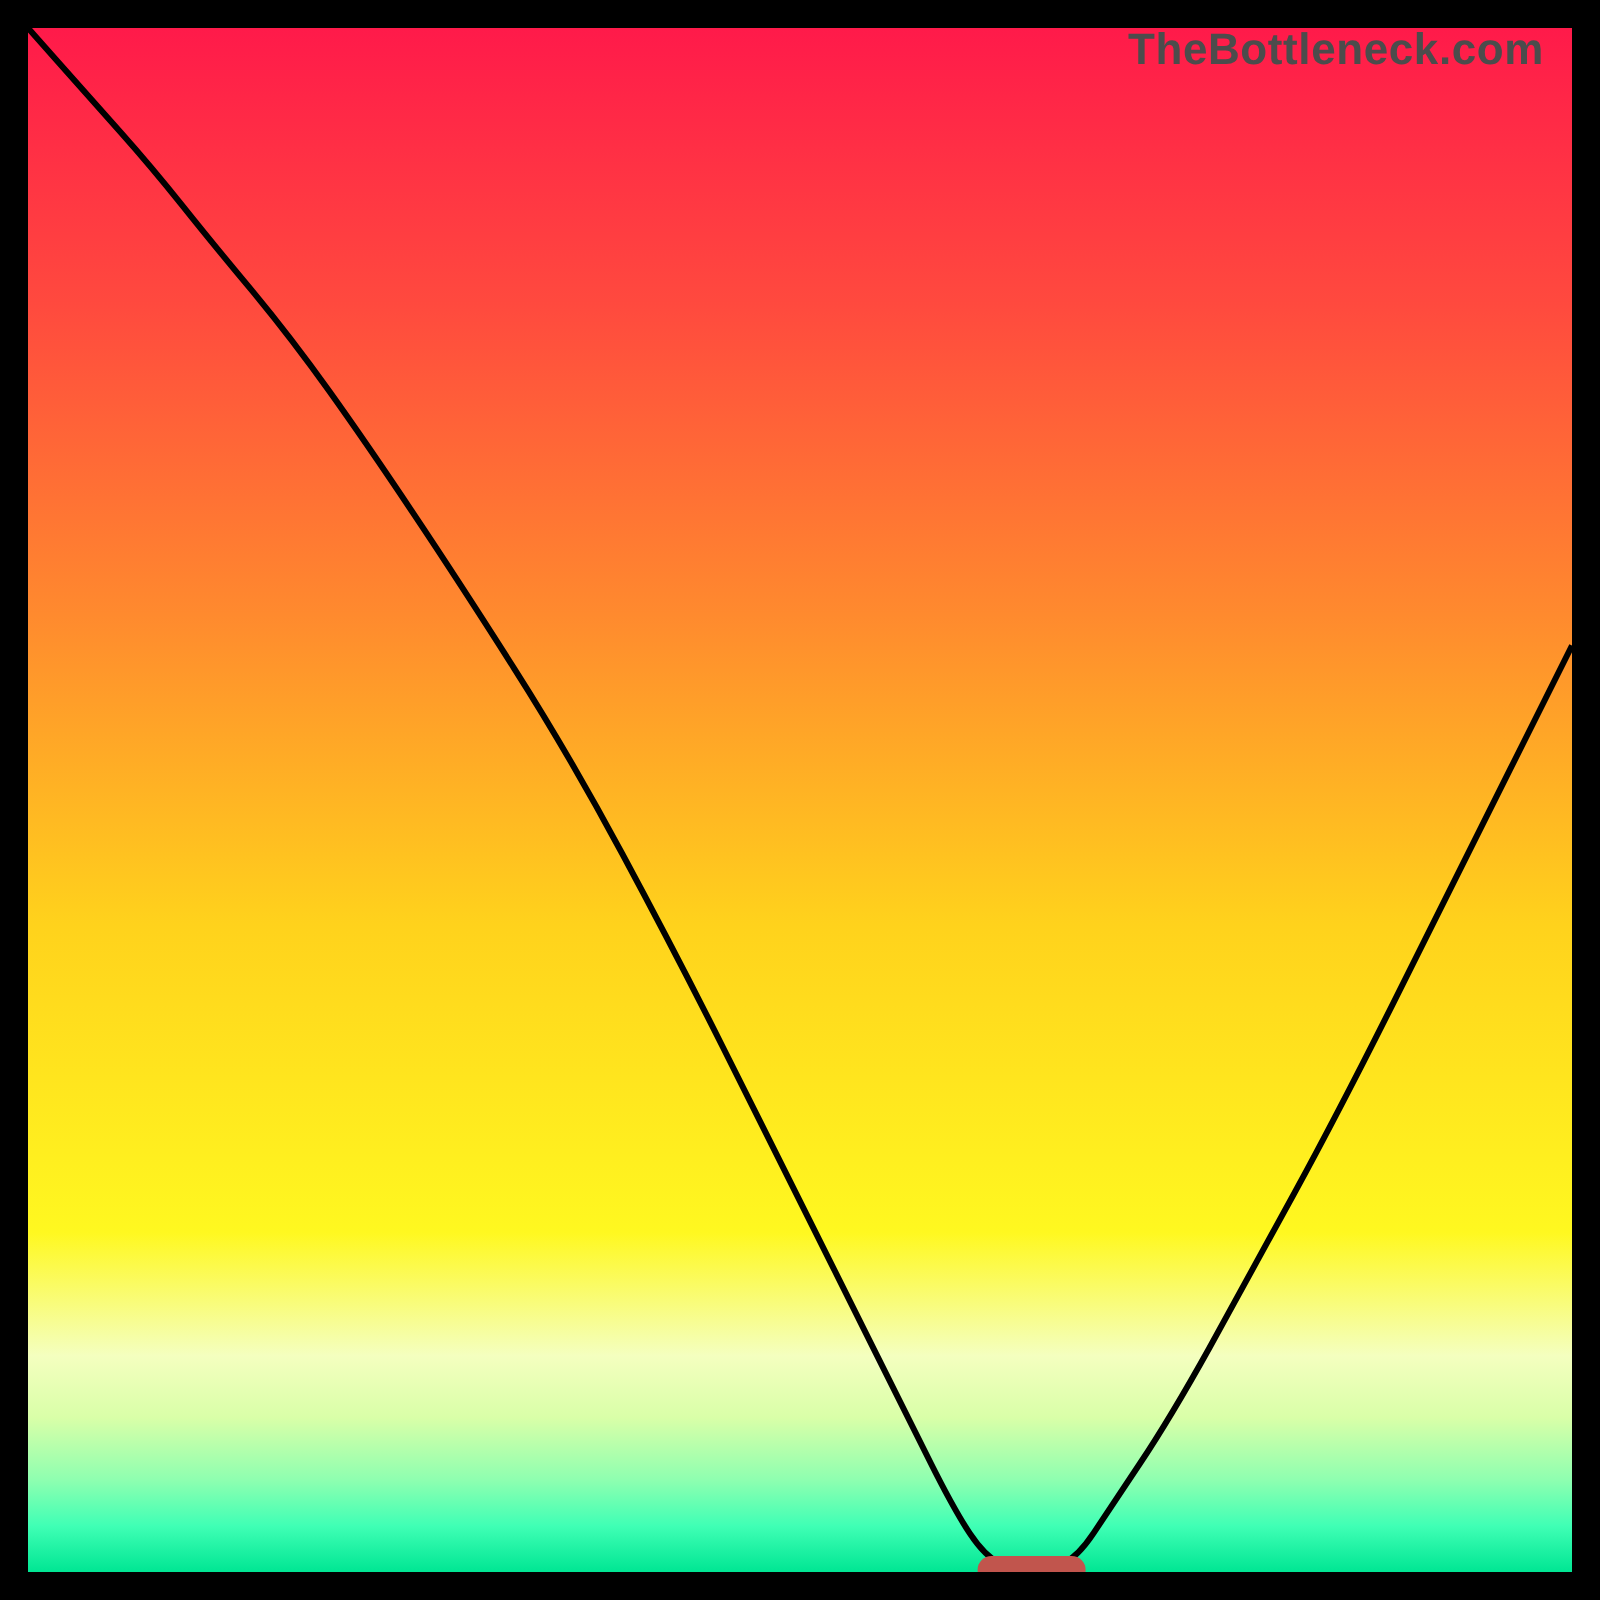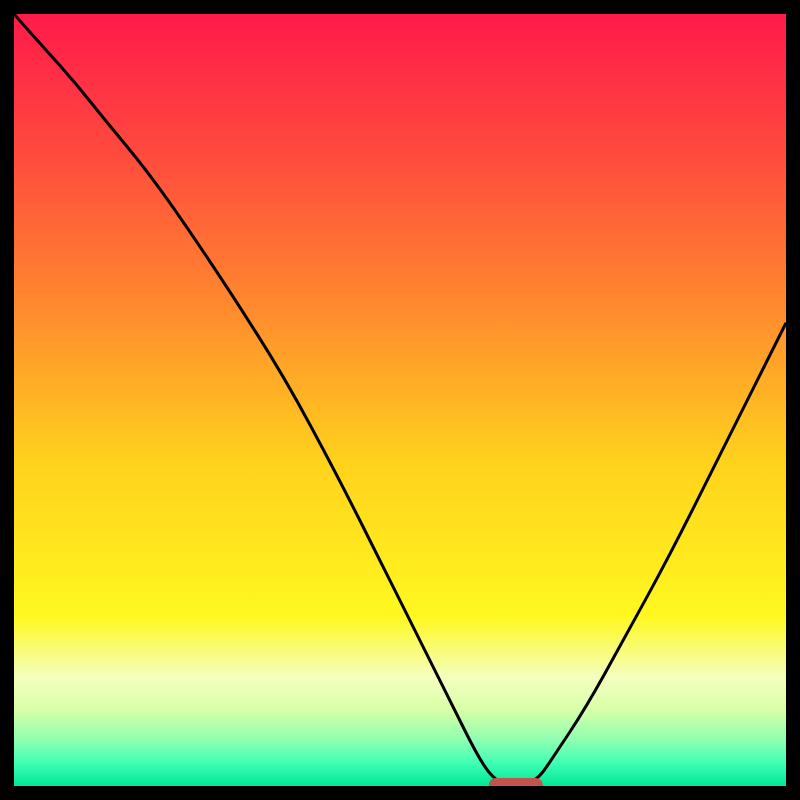--- a/index.html
+++ b/index.html
@@ -58,14 +58,15 @@
             <stop offset="94.0%" stop-color="#8fffb0"></stop>
             <stop offset="97.0%" stop-color="#40ffb5"></stop>
             <stop offset="100.0%" stop-color="#00e693"></stop>
           </linearGradient>
       </defs>
       <rect id="bg-rect" x="0" y="0" width="772" height="772" fill="url(#bg-grad)"></rect>
       <path id="curve-path" fill="none" stroke-width="3" stroke-linejoin="round" d="M 0.0 0.0 Q 0.0 0.0 15.4 17.4 Q 30.9 34.7 46.3 52.1 Q 61.8 69.5 77.2 88.8 Q 92.6 108.1 111.9 131.2 Q 131.2 154.4 150.5 181.4 Q 169.8 208.4 193.0 243.2 Q 216.2 277.9 243.2 320.4 Q 270.2 362.8 297.2 413.0 Q 324.2 463.2 347.4 509.5 Q 370.6 555.8 389.9 594.4 Q 409.2 633.0 424.6 663.9 Q 440.0 694.8 451.6 718.0 Q 463.2 741.1 470.9 752.7 Q 478.6 764.3 486.4 768.1 Q 494.1 772.0 501.8 772.0 Q 509.5 772.0 517.2 768.1 Q 525.0 764.3 532.7 752.7 Q 540.4 741.1 555.8 718.0 Q 571.3 694.8 590.6 660.1 Q 609.9 625.3 633.0 582.9 Q 656.2 540.4 683.2 486.4 Q 710.2 432.3 741.1 370.6 T 772.0 308.8" stroke="#000000"></path>
       <rect id="min-marker" rx="7" ry="7" height="14" x="474.8" y="764.0" width="54.0" fill="#c1554d"></rect>
     </svg>
 
+    <div class="watermark">TheBottleneck.com</div>
   </div>
 </div>
 
 </body></html>

